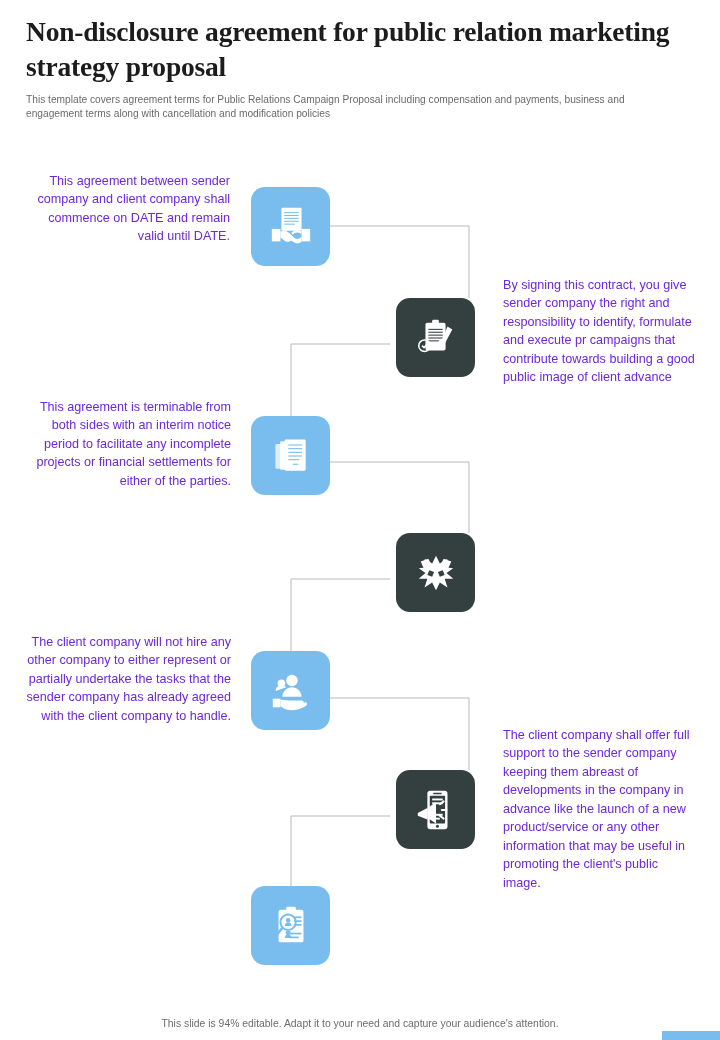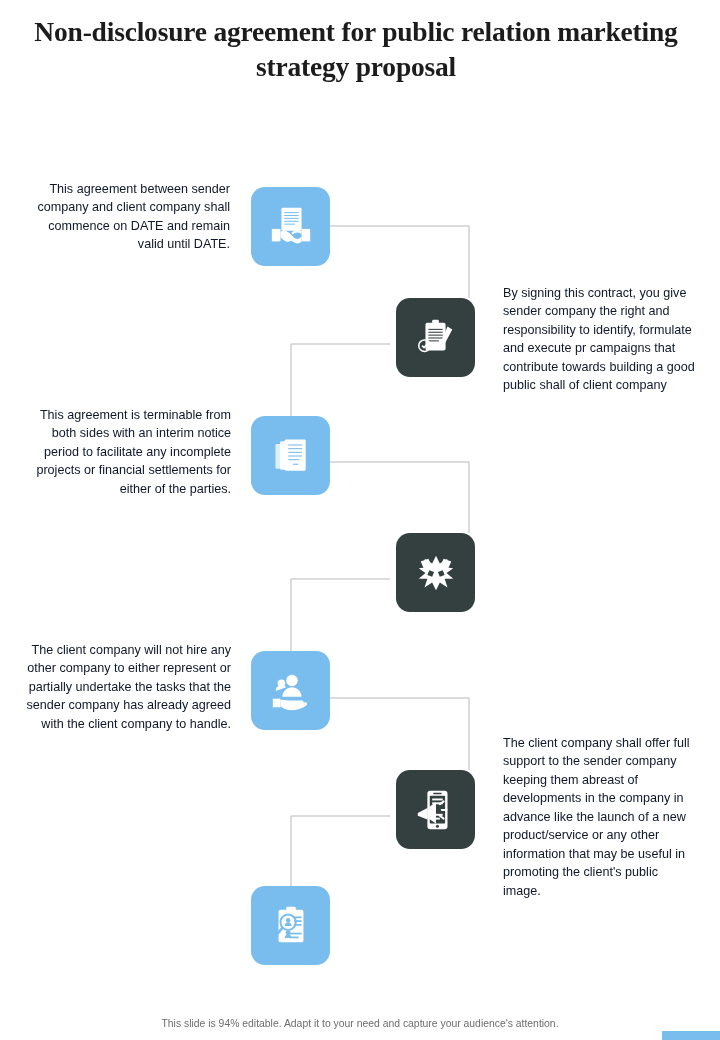--- a/index.html
+++ b/index.html
@@ -24,21 +24,20 @@
     top: 14px;
     width: 660px;
   }
   .title {
     font-family: "Liberation Serif", serif;
     font-weight: bold;
     font-size: 27.5px;
     line-height: 1.28;
     color: #1c1c1c;
     letter-spacing: -0.2px;
-    text-align: center;
   }
   .subtitle {
     margin-top: 9px;
     font-family: "Liberation Sans", sans-serif;
     font-size: 10.2px;
     line-height: 1.35;
     color: #6a6a6a;
     width: 636px;
   }
 
@@ -70,22 +69,21 @@
     justify-content: center;
   }
   .node.blue  { background: #79bdee; }
   .node.dark  { background: #343f40; }
   .node svg { display: block; }
 
   .txt {
     position: absolute;
     font-size: 12.6px;
     line-height: 1.465;
-    color: #0f172a;
-    margin-top: 8px;
+    color: #6d28d9;
   }
   .txt.left  { text-align: right; }
   .txt.right { text-align: left; }
 
   
   .footer {
     position: absolute;
     left: 0;
     top: 1018px;
     width: 720px;
@@ -102,20 +100,21 @@
     background: #79bdee;
   }
 </style>
 </head>
 <body>
 
 <div class="slide">
 
   <div class="header">
     <div class="title">Non-disclosure agreement for public relation marketing strategy proposal</div>
+    <div class="subtitle">This template covers agreement terms for Public Relations Campaign Proposal including compensation and payments, business and engagement terms along with cancellation and modification policies</div>
   </div>
 
   <div class="diagram">
 
     <svg class="connectors" viewBox="0 0 720 850" width="720" height="850" fill="none">
       <g stroke="#b9b9b9" stroke-width="1">
 
         <path d="M330 76 L469 76 L469 148"></path>
 
         <path d="M390 194 L291 194 L291 266"></path>
@@ -162,21 +161,21 @@
             <line x1="16" y1="21" x2="31" y2="21"></line>
             <line x1="16" y1="24" x2="31" y2="24"></line>
             <line x1="16" y1="27" x2="27" y2="27"></line>
           </g>
           <path d="M36 12 l5 3 l-10 19 l-4 1 l1 -4 z" fill="#ffffff"></path>
           <circle cx="12" cy="32" r="6" fill="none" stroke="#ffffff" stroke-width="1.6"></circle>
           <path d="M9.5 32 l2 2 l4 -4.5" stroke="#ffffff" stroke-width="1.6" fill="none"></path>
         </svg>
       </span>
     </div>
-    <div class="txt right" style="left:503px; top:126px; width:196px;">By signing this contract, you give sender company the right and responsibility to identify, formulate and execute pr campaigns that contribute towards building a good public shall of  client company</div>
+    <div class="txt right" style="left:503px; top:126px; width:196px;">By signing this contract, you give sender company the right and responsibility to identify, formulate and execute pr campaigns that contribute towards building a good public image of  client advance</div>
 
     <div class="node blue" style="left:251px; top:266px;">
       <span>
         <svg width="44" height="44" viewBox="0 0 48 48">
           <rect x="7" y="11" width="20" height="27" rx="1.5" fill="#ffffff" opacity="0.75"></rect>
           <rect x="12" y="8" width="22" height="31" rx="1.5" fill="#ffffff" opacity="0.88"></rect>
           <rect x="17" y="6" width="23" height="34" rx="1.5" fill="#ffffff"></rect>
           <g stroke="#79bdee" stroke-width="1.2">
             <line x1="21" y1="12" x2="36" y2="12"></line>
             <line x1="21" y1="16" x2="36" y2="16"></line>

